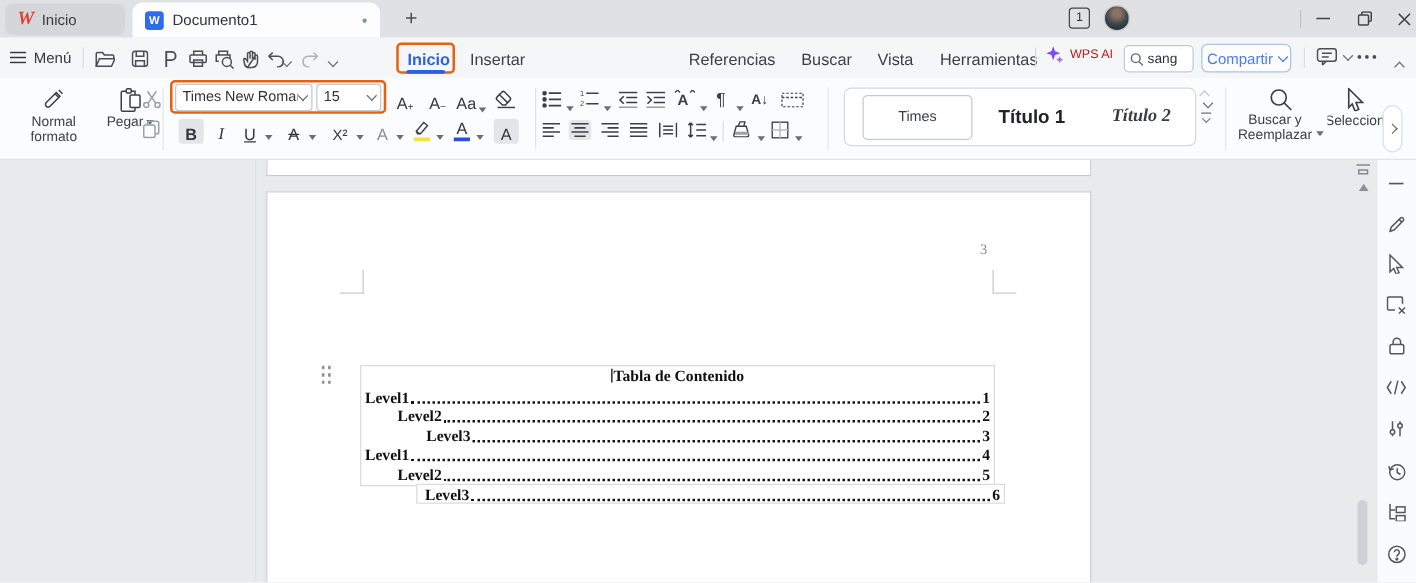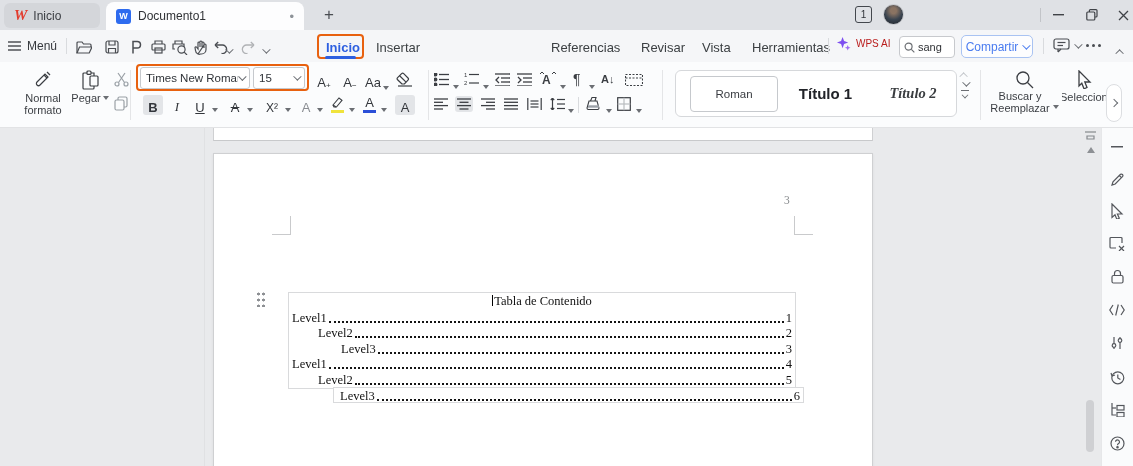--- a/index.html
+++ b/index.html
@@ -56,21 +56,21 @@
   .gal-arrows { left:958px; top:72px; width:14px; display:flex; flex-direction:column; gap:3px; align-items:center; }
   .overflow-btn { left:1106px; top:84px; width:16px; height:38px; background:#fff; border:1px solid #dcdee1; border-radius:8px; display:flex; align-items:center; justify-content:center; }
 
   
   .canvas { left:0; top:128px; width:1101px; height:338px; background:#e9eaec; overflow:hidden; }
   .prev-page { position:absolute; left:213px; top:0; width:660px; height:13px; background:#fff; border-left:1px solid #cfd0d2; border-right:1px solid #cfd0d2; border-bottom:1px solid #c8c9cb; }
   .page { position:absolute; left:213px; top:25px; width:660px; height:320px; background:#fff; border:1px solid #cfd0d2; border-bottom:none; box-shadow:0 1px 3px rgba(0,0,0,.06); }
   .pageno { position:absolute; left:570px; top:40px; font-family:"Liberation Serif",serif; font-size:11.5px; color:#85888b; }
   .cmark { position:absolute; border-color:#c9cacc; border-style:solid; width:19px; height:19px; }
   .grip { position:absolute; left:42px; top:137px; width:10px; height:16px; background-image:radial-gradient(#8d9094 1.1px, transparent 1.4px); background-size:5px 6px; }
-  .serif { font-family:"Liberation Serif",serif; font-weight:normal; color:#101010; }
+  .serif { font-family:"Liberation Serif",serif; font-weight:bold; color:#101010; }
   .tocbox { position:absolute; left:74px; top:138px; width:508px; border:1px solid #d9dadc; background:#fff; }
   .tocbox2 { position:absolute; left:119px; top:233px; width:471px; height:16px; border:1px solid #d9dadc; background:#fff; }
   .toc-title { height:17px; text-align:center; font-size:12.5px; padding-top:1px; }
   .cursorbar { display:inline-block; width:1px; height:11px; background:#000; margin-right:1px; vertical-align:-1px; }
   .toc-row { display:flex; align-items:flex-end; height:15.5px; font-size:12.5px; padding:0 3px; }
   .leader { flex:1; border-bottom:2px dotted #141414; margin:0 2px 3px 2px; }
   .lvl2 { padding-left:26px; } .lvl3 { padding-left:49px; }
 
   
   .scroll-thumb { left:1086px; top:400px; width:8px; height:52px; border-radius:4px; background:#cfd0d3; }
@@ -177,21 +177,21 @@
         <path d="M13 4 L9.8 1 M13 4 L9.8 7"></path>
       </svg>
     </div>
   <div class="abs" style="left:262px; top:43px;"><span class="chev"></span></div>
 
   <div class="abs orange-box" style="left:317px; top:34px; width:47px; height:25px;"></div>
   <div class="abs rtab rtab-active" style="left:322px">Inicio</div>
   <div class="abs tab-underline"></div>
   <div class="abs rtab" style="left:372px">Insertar</div>
   <div class="abs rtab" style="left:547px">Referencias</div>
-  <div class="abs rtab" style="left:637px">Revisar</div>
+  <div class="abs rtab" style="left:637px">Buscar</div>
   <div class="abs rtab" style="left:698px">Vista</div>
   <div class="abs rtab" style="left:748px">Herramientas</div>
   <div class="abs vdiv" style="left:828px; top:38px; height:16px;"></div>
 
   <div class="abs wpsai">
     <svg width="15" height="15" viewBox="0 0 16 16">
         <path d="M7 1 L8.6 5.4 L13 7 L8.6 8.6 L7 13 L5.4 8.6 L1 7 L5.4 5.4 Z" fill="#7d4ff0"></path>
         <path d="M12.5 9.5 l.9 2.1 2.1.9 -2.1.9 -.9 2.1 -.9-2.1 -2.1-.9 2.1-.9 Z" fill="#9d6bf5"></path>
       </svg>
     <span>WPS AI</span>
@@ -227,21 +227,21 @@
   <div class="abs ribbon"></div>
 
   <div class="abs bigbtn" style="left:14px; top:70px; width:58px;">
     <svg width="20" height="20" viewBox="0 0 20 20" fill="none" stroke="#3b3e43" stroke-width="1.2">
         <path d="M4 12 L12 4 l3 3 -8 8 a2.1 2.1 0 0 1 -3-3 Z"></path>
         <path d="M11 5 l3 3"></path>
         <path d="M14 2 l3 3"></path>
       </svg>
     <span style="width:46px; line-height:12px;">Normal formato</span>
   </div>
-  <div class="abs bigbtn" style="left:70px; top:70px; width:40px;justify-content:center;">
+  <div class="abs bigbtn" style="left:84px; top:70px; width:40px;justify-content:center;">
     <svg width="17" height="20" viewBox="0 0 17 20" fill="none" stroke="#3b3e43" stroke-width="1.2">
         <path d="M5 3 H2 a1 1 0 0 0 -1 1 v14 a1 1 0 0 0 1 1 h9 a1 1 0 0 0 1 -1 v-2"></path>
         <rect x="5" y="1" width="4" height="3.4" rx="1"></rect>
         <path d="M9 3 h3 v3"></path>
         <rect x="8" y="6" width="8" height="10" rx="1"></rect>
       </svg>
     <span style="display:flex; align-items:center;">
         <span>Pegar</span>
         <span class="caret"></span>
       </span>
@@ -434,21 +434,21 @@
       <svg width="14" height="14" viewBox="0 0 14 14" fill="none" stroke="#3b3e43" stroke-width="1.2">
         <rect x="0.7" y="0.7" width="12.6" height="12.6"></rect>
         <line x1="7" y1="0.7" x2="7" y2="13.3" stroke="#b9bcc0"></line>
         <line x1="0.7" y1="7" x2="13.3" y2="7" stroke="#b9bcc0"></line>
       </svg>
     </div>
   <div class="abs" style="left:634px; top:102px;"><span class="caret"></span></div>
   <div class="abs rb-div" style="left:662px"></div>
 
   <div class="abs gallery">
-    <div class="style-normal">Roman</div>
+    <div class="style-normal">Times</div>
     <div class="style-t1">Título 1</div>
     <div class="style-t2">Título 2</div>
   </div>
   <div class="abs gal-arrows">
     <span class="chev up" style="border-color:#c3c6ca"></span>
     <span class="chev"></span>
     <span style="display:flex; flex-direction:column; align-items:center;">
         <i style="width:8px; height:1.4px; background:#6b6e73; margin-bottom:1px;"></i>
         <span class="chev" style="transform:rotate(45deg) scale(.8)"></span>
       </span>

